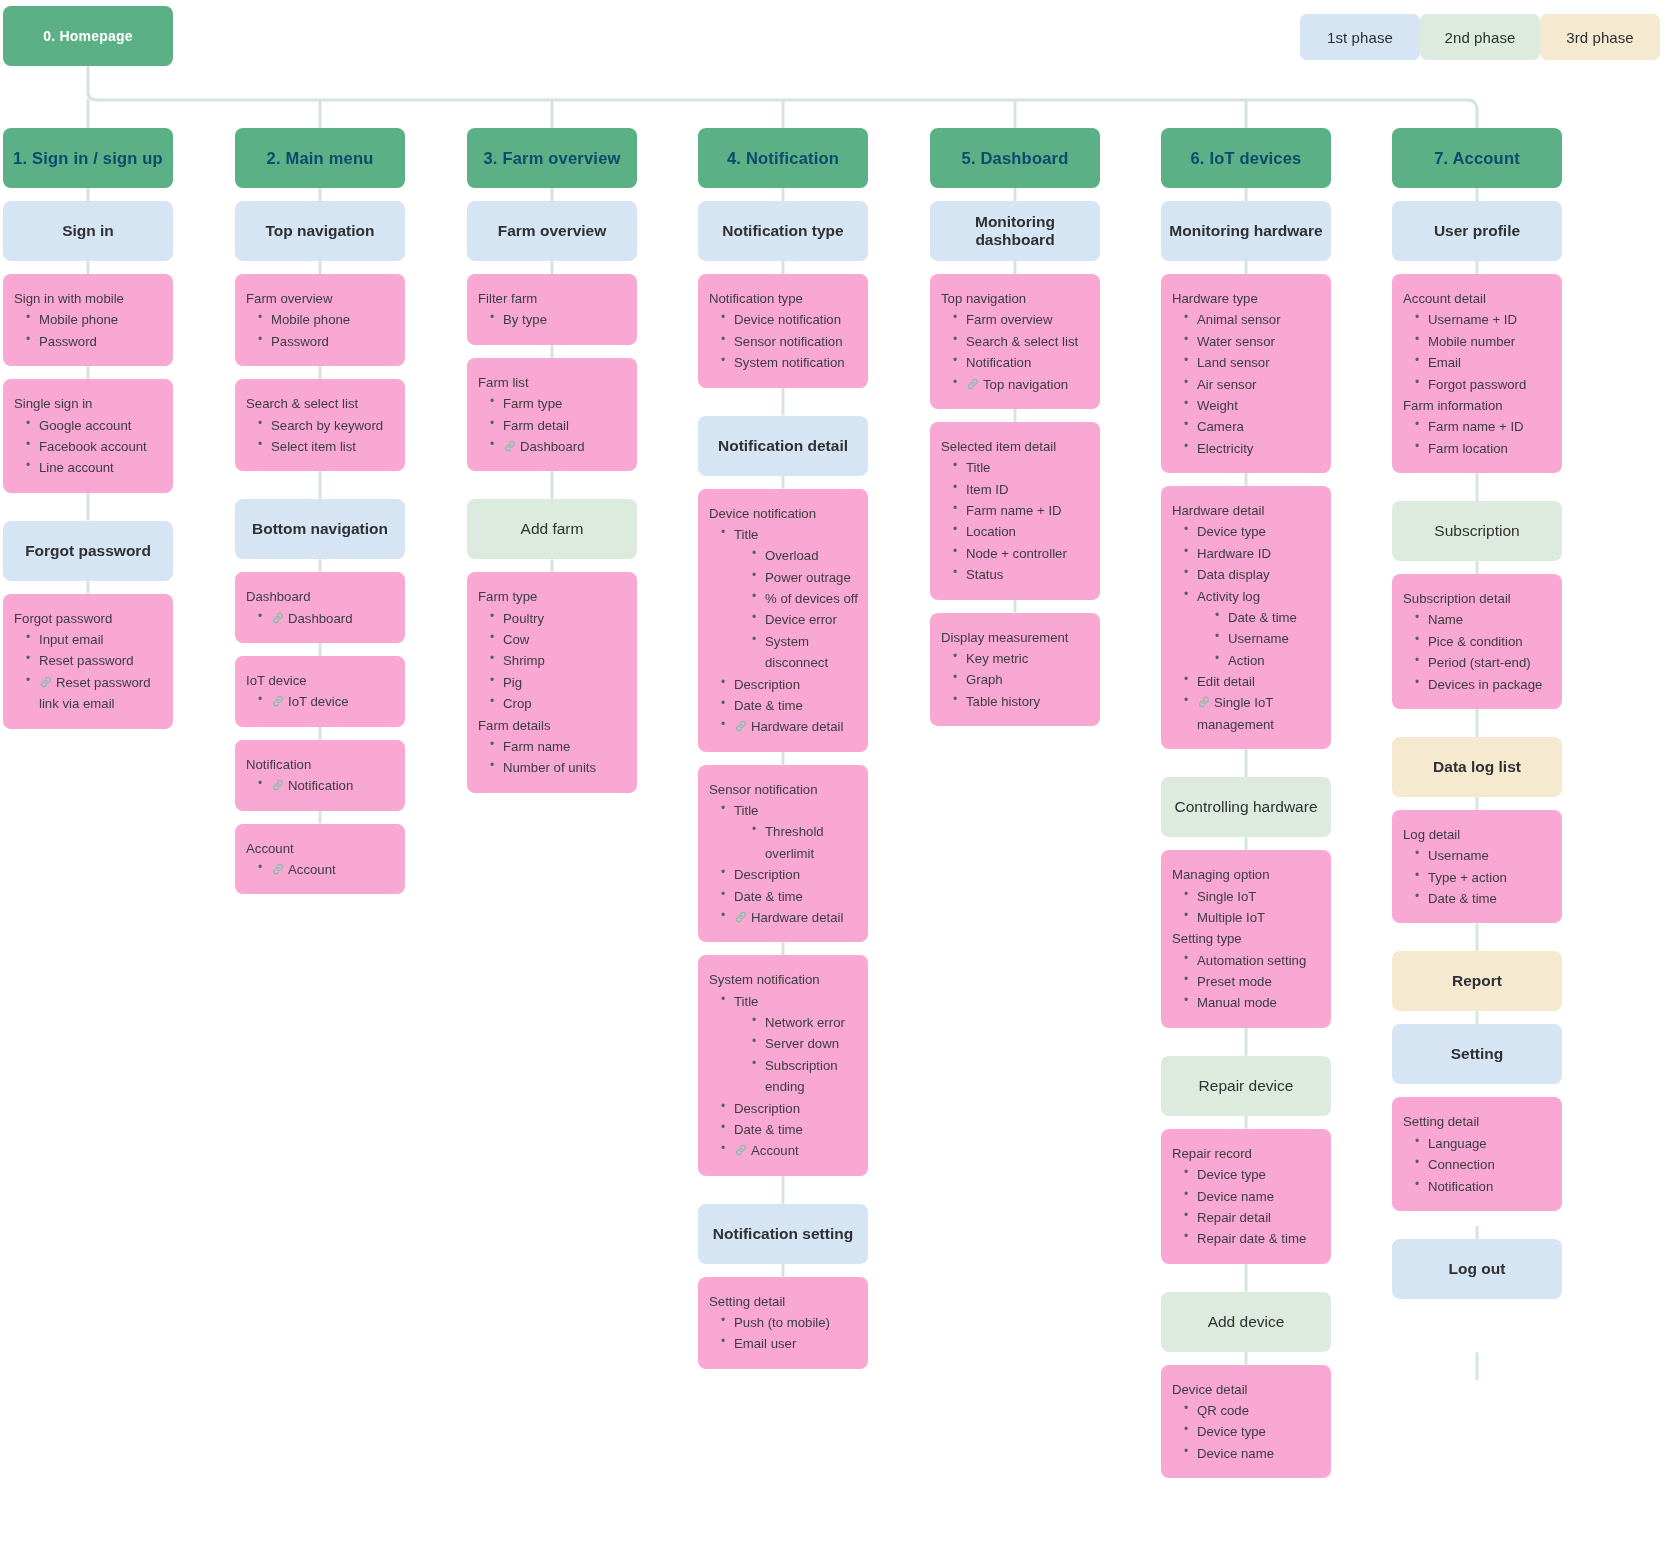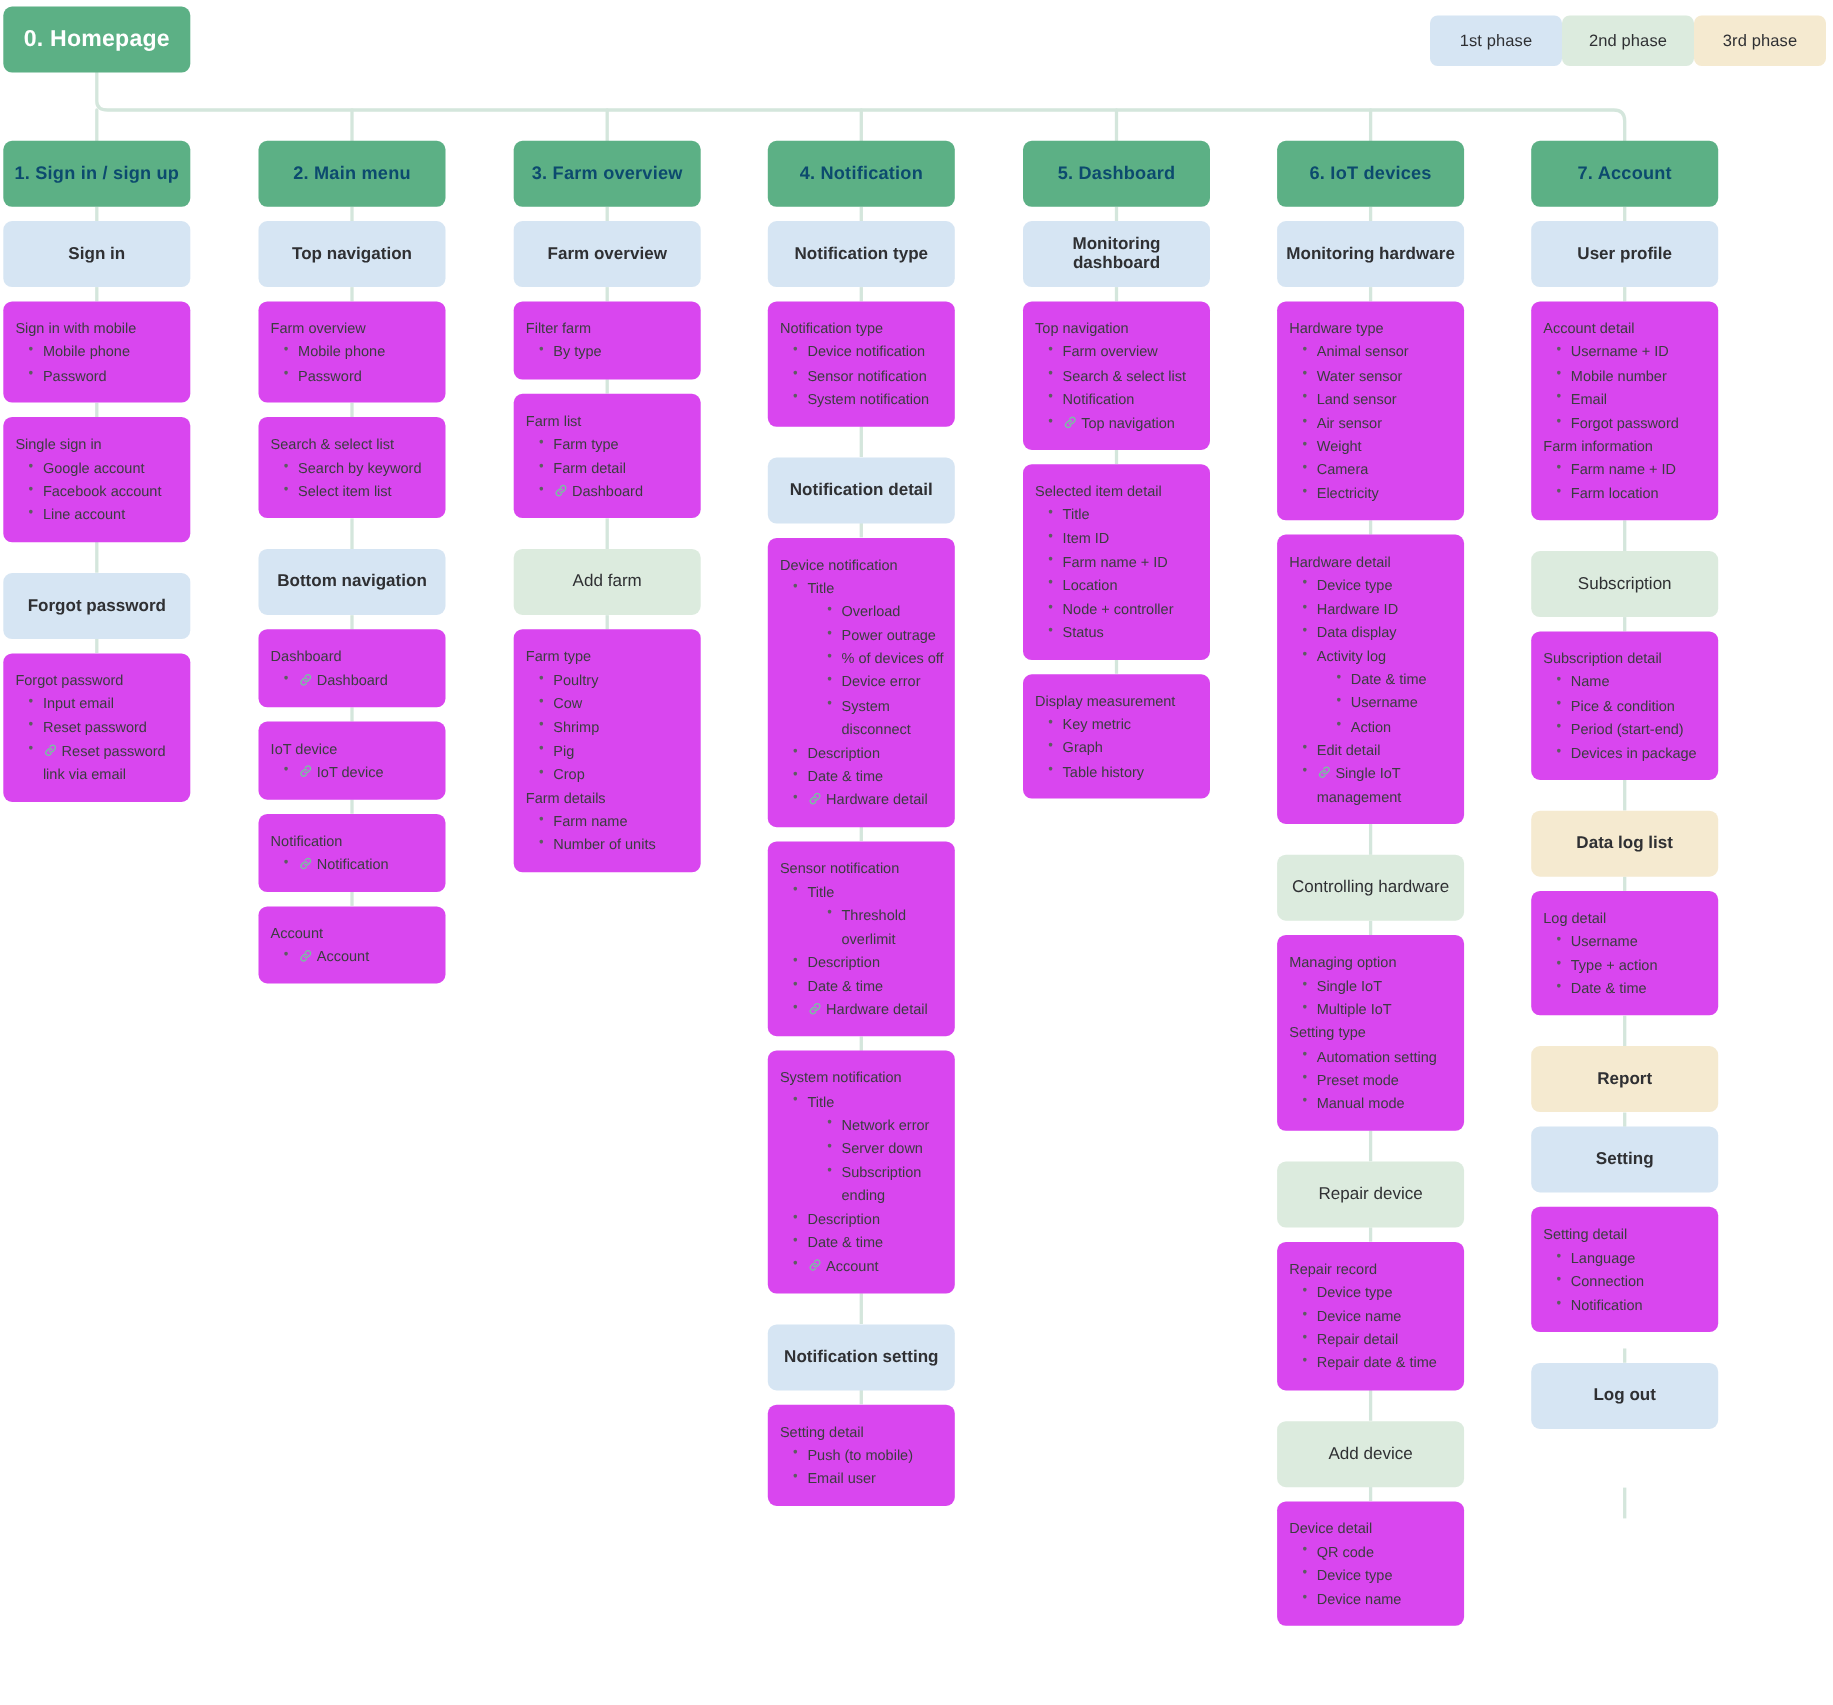--- a/index.html
+++ b/index.html
@@ -27,21 +27,21 @@
 
   
   .wires { position: absolute; inset: 0; pointer-events: none; }
 
   
   .root-node {
     position: absolute; left: 3px; top: 6px;
     width: 170px; height: 60px; border-radius: 8px;
     background: #5cb085; color: #ffffff;
     display: flex; align-items: center; justify-content: center;
-    font-size: 21px; font-weight: 600; letter-spacing: .2px;
+    font-size: 14px; font-weight: 600; letter-spacing: .2px;
   }
 
   
   .column { position: absolute; top: 128px; width: 170px; }
   .col-1 { left: 3px; }
   .col-2 { left: 235px; }
   .col-3 { left: 467px; }
   .col-4 { left: 698px; }
   .col-5 { left: 930px; }
   .col-6 { left: 1161px; }
@@ -69,21 +69,21 @@
     background: #dcebde; color: #2f3033; min-height: 60px;
     display: flex; align-items: center; justify-content: center;
     font-size: 15.5px; font-weight: 400; text-align: center; padding: 6px 8px;
   }
   .n-p3 {
     background: #f5ead0; color: #2f3033; min-height: 60px;
     display: flex; align-items: center; justify-content: center;
     font-size: 15.5px; font-weight: 600; text-align: center; padding: 6px 8px;
   }
   .n-detail {
-    background: #d946ef; color: #3c3d40;
+    background: #f9a8d4; color: #3c3d40;
     padding: 14px 9px 14px 11px;
     font-size: 13.2px; line-height: 1.62;
   }
 
   .grp-title { display: block; }
   ul.lvl1 { list-style: none; margin: 0 0 0 12px; padding: 0; }
   ul.lvl2 { list-style: none; margin: 0 0 0 18px; padding: 0; }
   ul.lvl1 > li, ul.lvl2 > li {
     position: relative; padding-left: 13px;
   }

